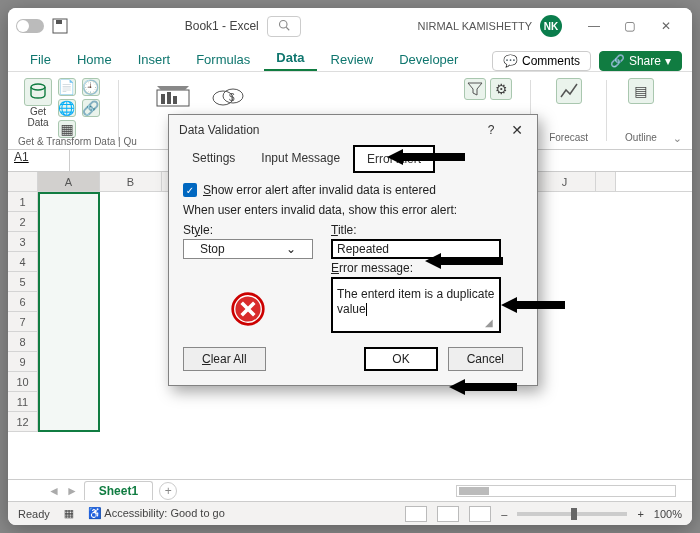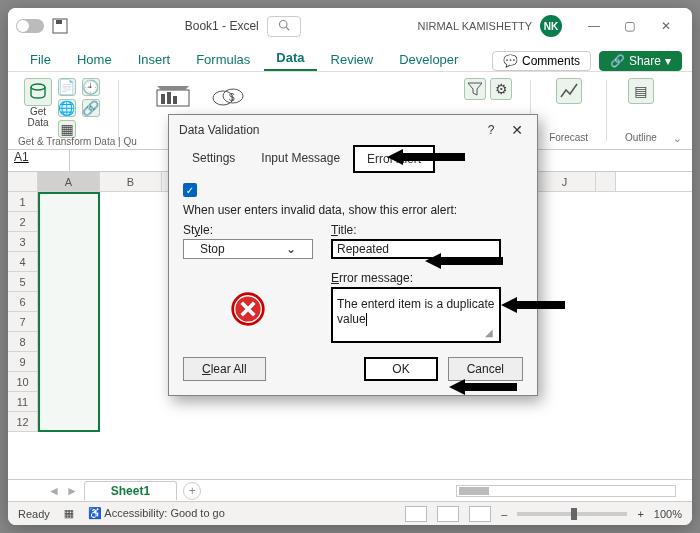--- a/index.html
+++ b/index.html
@@ -29,21 +29,21 @@
   .sheet { position:relative; flex:1; display:flex; overflow:hidden;}
   .rowhdrs { width:30px; border-right:1px solid #d4d4d4;}
   .rowhdr { height:20px; border-bottom:1px solid #d4d4d4; background:#f3f2f1; font-size:11px; color:#555; display:flex; align-items:center; justify-content:center;}
   .cols { flex:1; position:relative;}
   .colhdrs { height:20px; display:flex; border-bottom:1px solid #d4d4d4;}
   .colhdr { width:62px; border-right:1px solid #d4d4d4; background:#f3f2f1; font-size:11px; color:#555; display:flex; align-items:center; justify-content:center;}
   .colhdr.sel { background:#d2d0ce;}
   .colA-sel { position:absolute; left:0; top:20px; width:62px; height:240px; border:2px solid #107c41; background:rgba(16,124,65,.05); pointer-events:none;}
   .corner { width:30px; height:20px; background:#f3f2f1; border-right:1px solid #d4d4d4; border-bottom:1px solid #d4d4d4;}
   .tabs-row { height:22px; border-top:1px solid #ccc; display:flex; align-items:center; font-size:12px; padding-left:40px; gap:6px;}
-  .sheet-tab { padding:2px 26px; border:1px solid #ccc; border-bottom:none; background:#fff; border-radius:3px 3px 0 0; font-weight:600; color:#107c41;}
+  .sheet-tab { padding:2px 14px; border:1px solid #ccc; border-bottom:none; background:#fff; border-radius:3px 3px 0 0; font-weight:600; color:#107c41;}
   .add-sheet { width:18px; height:18px; border:1px solid #ccc; border-radius:50%; display:flex; align-items:center; justify-content:center; color:#888;}
   .hscroll { margin-left:auto; width:220px; height:12px; border:1px solid #ccc; position:relative; margin-right:16px;}
   .hscroll .thumb{ position:absolute; left:2px; top:1px; width:30px; height:8px; background:#bbb;}
   .status { height:24px; border-top:1px solid #ccc; background:#f3f2f1; display:flex; align-items:center; font-size:11px; color:#444; padding:0 10px; gap:14px;}
   .status .right { margin-left:auto; display:flex; align-items:center; gap:10px;}
   .viewbtn { width:22px; height:16px; border:1px solid #bbb; background:#fff;}
   .zoom-slider { width:110px; height:4px; background:#ccc; position:relative;}
   .zoom-slider .knob{position:absolute; left:54px; top:-4px; width:6px; height:12px; background:#666;}
 
   
@@ -56,21 +56,21 @@
   .dlg-tab { padding:5px 12px; border:1px solid transparent; color:#333; font-size:12px; cursor:pointer;}
   .dlg-tab.active { border:2px solid #000; background:#fff; font-weight:400;}
   .dlg-body { padding:10px 14px 6px 14px;}
   .chk-row { display:flex; align-items:center; gap:6px; margin-bottom:6px;}
   .chk { width:14px; height:14px; background:#0067c0; border-radius:2px; display:flex; align-items:center; justify-content:center; color:#fff; font-size:10px;}
   .underline { text-decoration:underline;}
   .form-row { display:flex; gap:18px; margin-top:6px;}
   .form-col { display:flex; flex-direction:column; gap:2px;}
   .style-select { width:130px; height:20px; border:1px solid #888; background:#fff; display:flex; align-items:center; justify-content:space-between; padding:0 16px;}
   .title-input { width:170px; height:20px; border:2px solid #000; background:#fff; padding:0 4px; display:flex; align-items:center;}
-  .err-label { margin-top:10px;}
+  .err-label { margin-top:0;}
   .err-text { width:170px; height:56px; border:2px solid #000; background:#fff; padding:8px 4px; font-size:12px; line-height:1.25; position:relative;}
   .err-text .cursor{display:inline-block;width:1px;height:13px;background:#000;vertical-align:middle;}
   .stop-icon { width:36px; height:36px; margin:12px auto 0 auto;}
   .dlg-footer { display:flex; padding:8px 14px 14px 14px; align-items:center;}
   .btn { height:24px; padding:0 18px; border:1px solid #888; background:#eee; display:flex; align-items:center; justify-content:center; font-size:12px;}
   .btn.ok { border:2px solid #000; background:#fff; margin-left:auto; margin-right:10px; padding:0 26px; font-weight:500;}
   .btn.cancel { background:#eee;}
   .arrow { position:absolute; pointer-events:none;}
   .arrow svg { display:block;}
   .resize-grip{position:absolute;right:4px;bottom:4px;width:10px;height:10px;color:#999;font-size:10px;}
@@ -282,20 +282,21 @@
       <span class="dlg-close">✕</span>
     </div>
     <div class="dlg-tabs">
       <div class="dlg-tab">Settings</div>
       <div class="dlg-tab">Input Message</div>
       <div class="dlg-tab active">Error Alert</div>
     </div>
     <div class="dlg-body">
       <div class="chk-row">
         <div class="chk">✓</div>
+        <span><span class="underline">S</span><span>how error alert after invalid data is entered</span></span>
       </div>
       <div>When user enters invalid data, show this error alert:</div>
       <div class="form-row">
         <div class="form-col">
           <span><span>St</span><span class="underline">y</span><span>le:</span></span>
           <div class="style-select">
             <span>Stop</span>
             <span>⌄</span>
           </div>
           <div style="display:flex;justify-content:center;margin-top:18px;">

